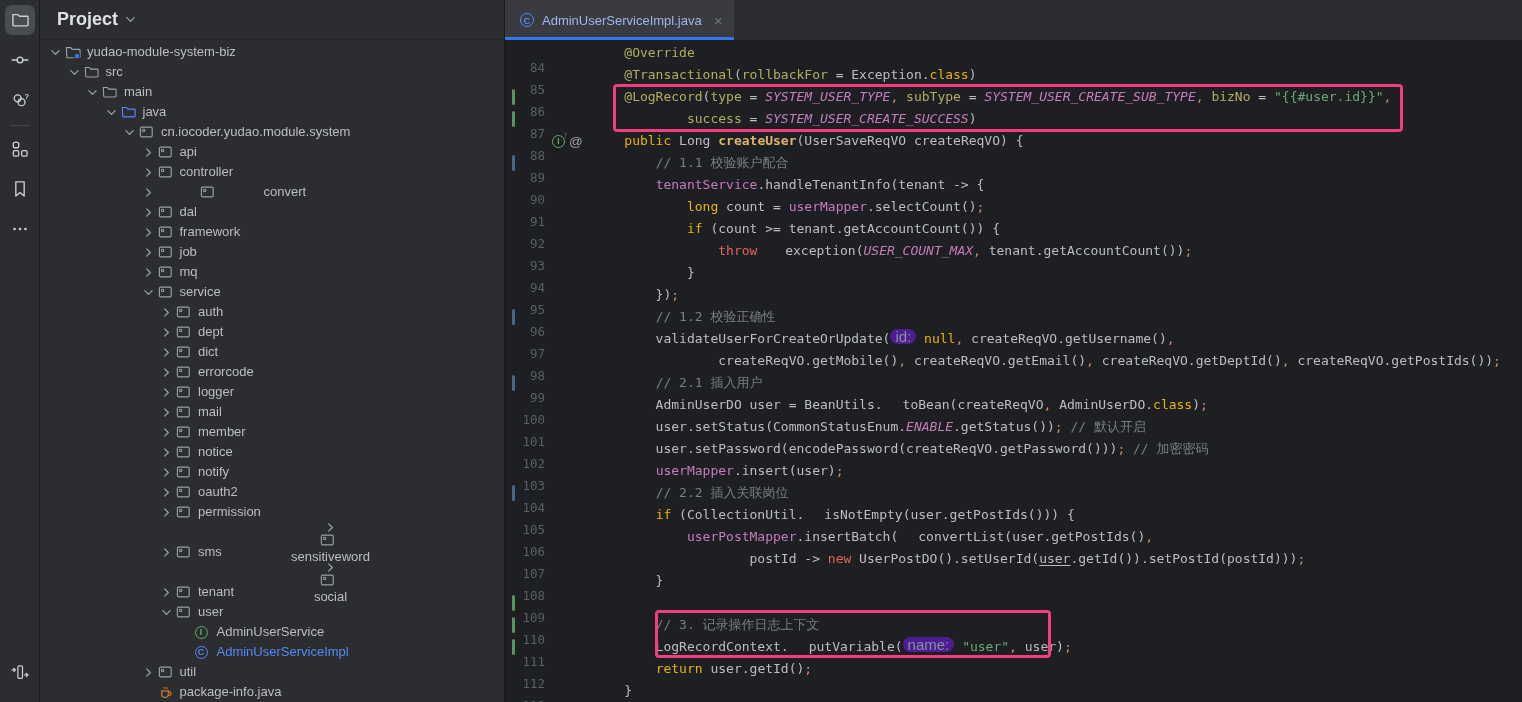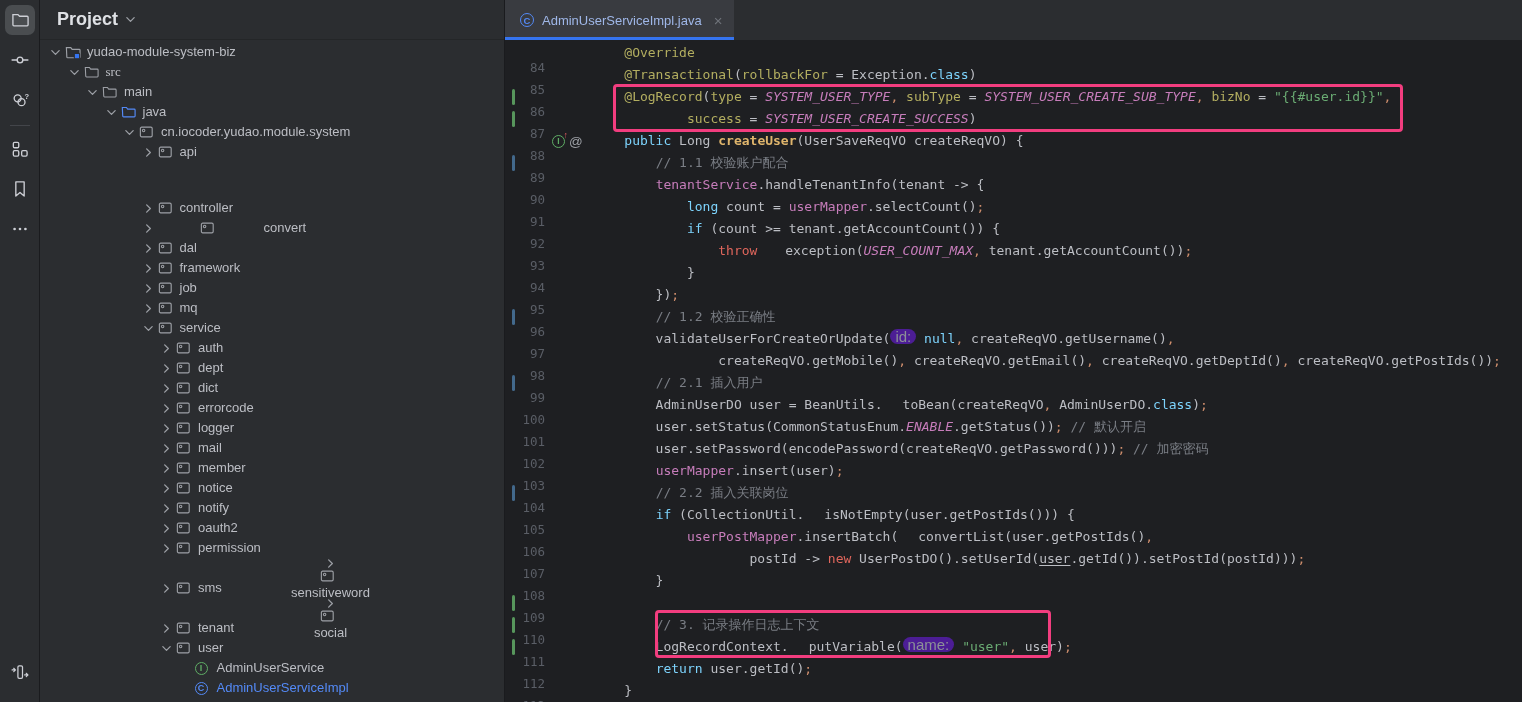--- a/index.html
+++ b/index.html
@@ -34,21 +34,21 @@
   .tab-badge{width:14px;height:14px;font-size:9.5px;}
   .code-area{flex:1;padding-top:2px;position:relative;font-family:"DejaVu Sans Mono",monospace;}
   .code-line{height:22px;display:flex;align-items:center;position:relative;}
   .gbar{position:absolute;left:7px;top:3px;width:3px;height:16px;border-radius:2px;}
   .gbar.green{background:#57965C;}
   .gbar.blue{background:#43698C;}
   .lnum{width:40px;min-width:40px;text-align:right;color:#5A5E66;font-size:12.5px;margin-top:28px;}
   .gicons{width:48px;min-width:48px;display:flex;align-items:center;padding-left:7px;gap:4px;box-sizing:border-box;}
   .code-text{margin:0;font-family:"DejaVu Sans Mono",monospace;font-size:13px;line-height:22px;white-space:pre;}
   .tk-d{color:#BCBEC4;}
-  .tk-k{color:#7dd3fc;}
+  .tk-k{color:#eab308;}
   .tk-kr{color:#E0665C;}
   .tk-a{color:#B3AE60;}
   .tk-m{color:#DFB56C;font-weight:700;}
   .tk-s{color:#6AAB73;}
   .tk-c{color:#7A7E85;}
   .tk-ct{color:#C77DBB;font-style:italic;}
   .tk-f{color:#C77DBB;}
   .tk-st{color:#BCBEC4;margin-left:20px;}
   .tk-p{color:#CF8E6D;}
   .tk-u{color:#BCBEC4;text-decoration:underline;text-underline-offset:2px;}
@@ -126,21 +126,21 @@
           </svg>
         </span>
         <span class="tree-icon">
           <svg width="16" height="15" viewBox="0 0 18 17">
             <path d="M1.5 3h5l1.5 2h8a1 1 0 0 1 1 1v7.5a1 1 0 0 1-1 1h-13a1 1 0 0 1-1-1z" fill="none" stroke="#9DA0A6" stroke-width="1.3"></path>
             <rect x="10.5" y="9.5" width="6" height="6" rx="1" fill="#3574F0" stroke="#2B2D30" stroke-width="1.2"></rect>
           </svg>
         </span>
         <span class="tree-label">yudao-module-system-biz</span>
       </div>
-      <div class="tree-row" style="padding-left: 24.5px; font-family: Liberation Serif, serif;">
+      <div class="tree-row" style="padding-left: 24.5px;">
         <span class="tree-chevron">
           <svg width="11" height="11" viewBox="0 0 12 12">
             <path d="M2 4l4 4 4-4" fill="none" stroke="#9DA0A6" stroke-width="1.4" stroke-linecap="round" stroke-linejoin="round"></path>
           </svg>
         </span>
         <span class="tree-icon">
           <svg width="15" height="14" viewBox="0 0 18 17">
             <path d="M1.5 3h5l1.5 2h8a1 1 0 0 1 1 1v7.5a1 1 0 0 1-1 1h-13a1 1 0 0 1-1-1z" fill="none" stroke="#9DA0A6" stroke-width="1.3"></path>
           </svg>
         </span>
@@ -193,21 +193,21 @@
           </svg>
         </span>
         <span class="tree-icon">
           <svg width="15" height="14" viewBox="0 0 17 16">
             <rect x="1.5" y="2.5" width="13.5" height="11" rx="1.5" fill="none" stroke="#9DA0A6" stroke-width="1.3"></rect>
             <circle cx="5.2" cy="6.2" r="1.4" fill="none" stroke="#9DA0A6" stroke-width="1.2"></circle>
           </svg>
         </span>
         <span class="tree-label">api</span>
       </div>
-      <div class="tree-row" style="padding-left: 98.5px; margin-top: 36px;">
+      <div class="tree-row" style="padding-left: 98.5px;">
         <span class="tree-chevron">
           <svg width="11" height="11" viewBox="0 0 12 12">
             <path d="M4 2l4 4-4 4" fill="none" stroke="#9DA0A6" stroke-width="1.4" stroke-linecap="round" stroke-linejoin="round"></path>
           </svg>
         </span>
         <span class="tree-icon">
           <svg width="15" height="14" viewBox="0 0 17 16">
             <rect x="1.5" y="2.5" width="13.5" height="11" rx="1.5" fill="none" stroke="#9DA0A6" stroke-width="1.3"></rect>
             <circle cx="5.2" cy="6.2" r="1.4" fill="none" stroke="#9DA0A6" stroke-width="1.2"></circle>
           </svg>

